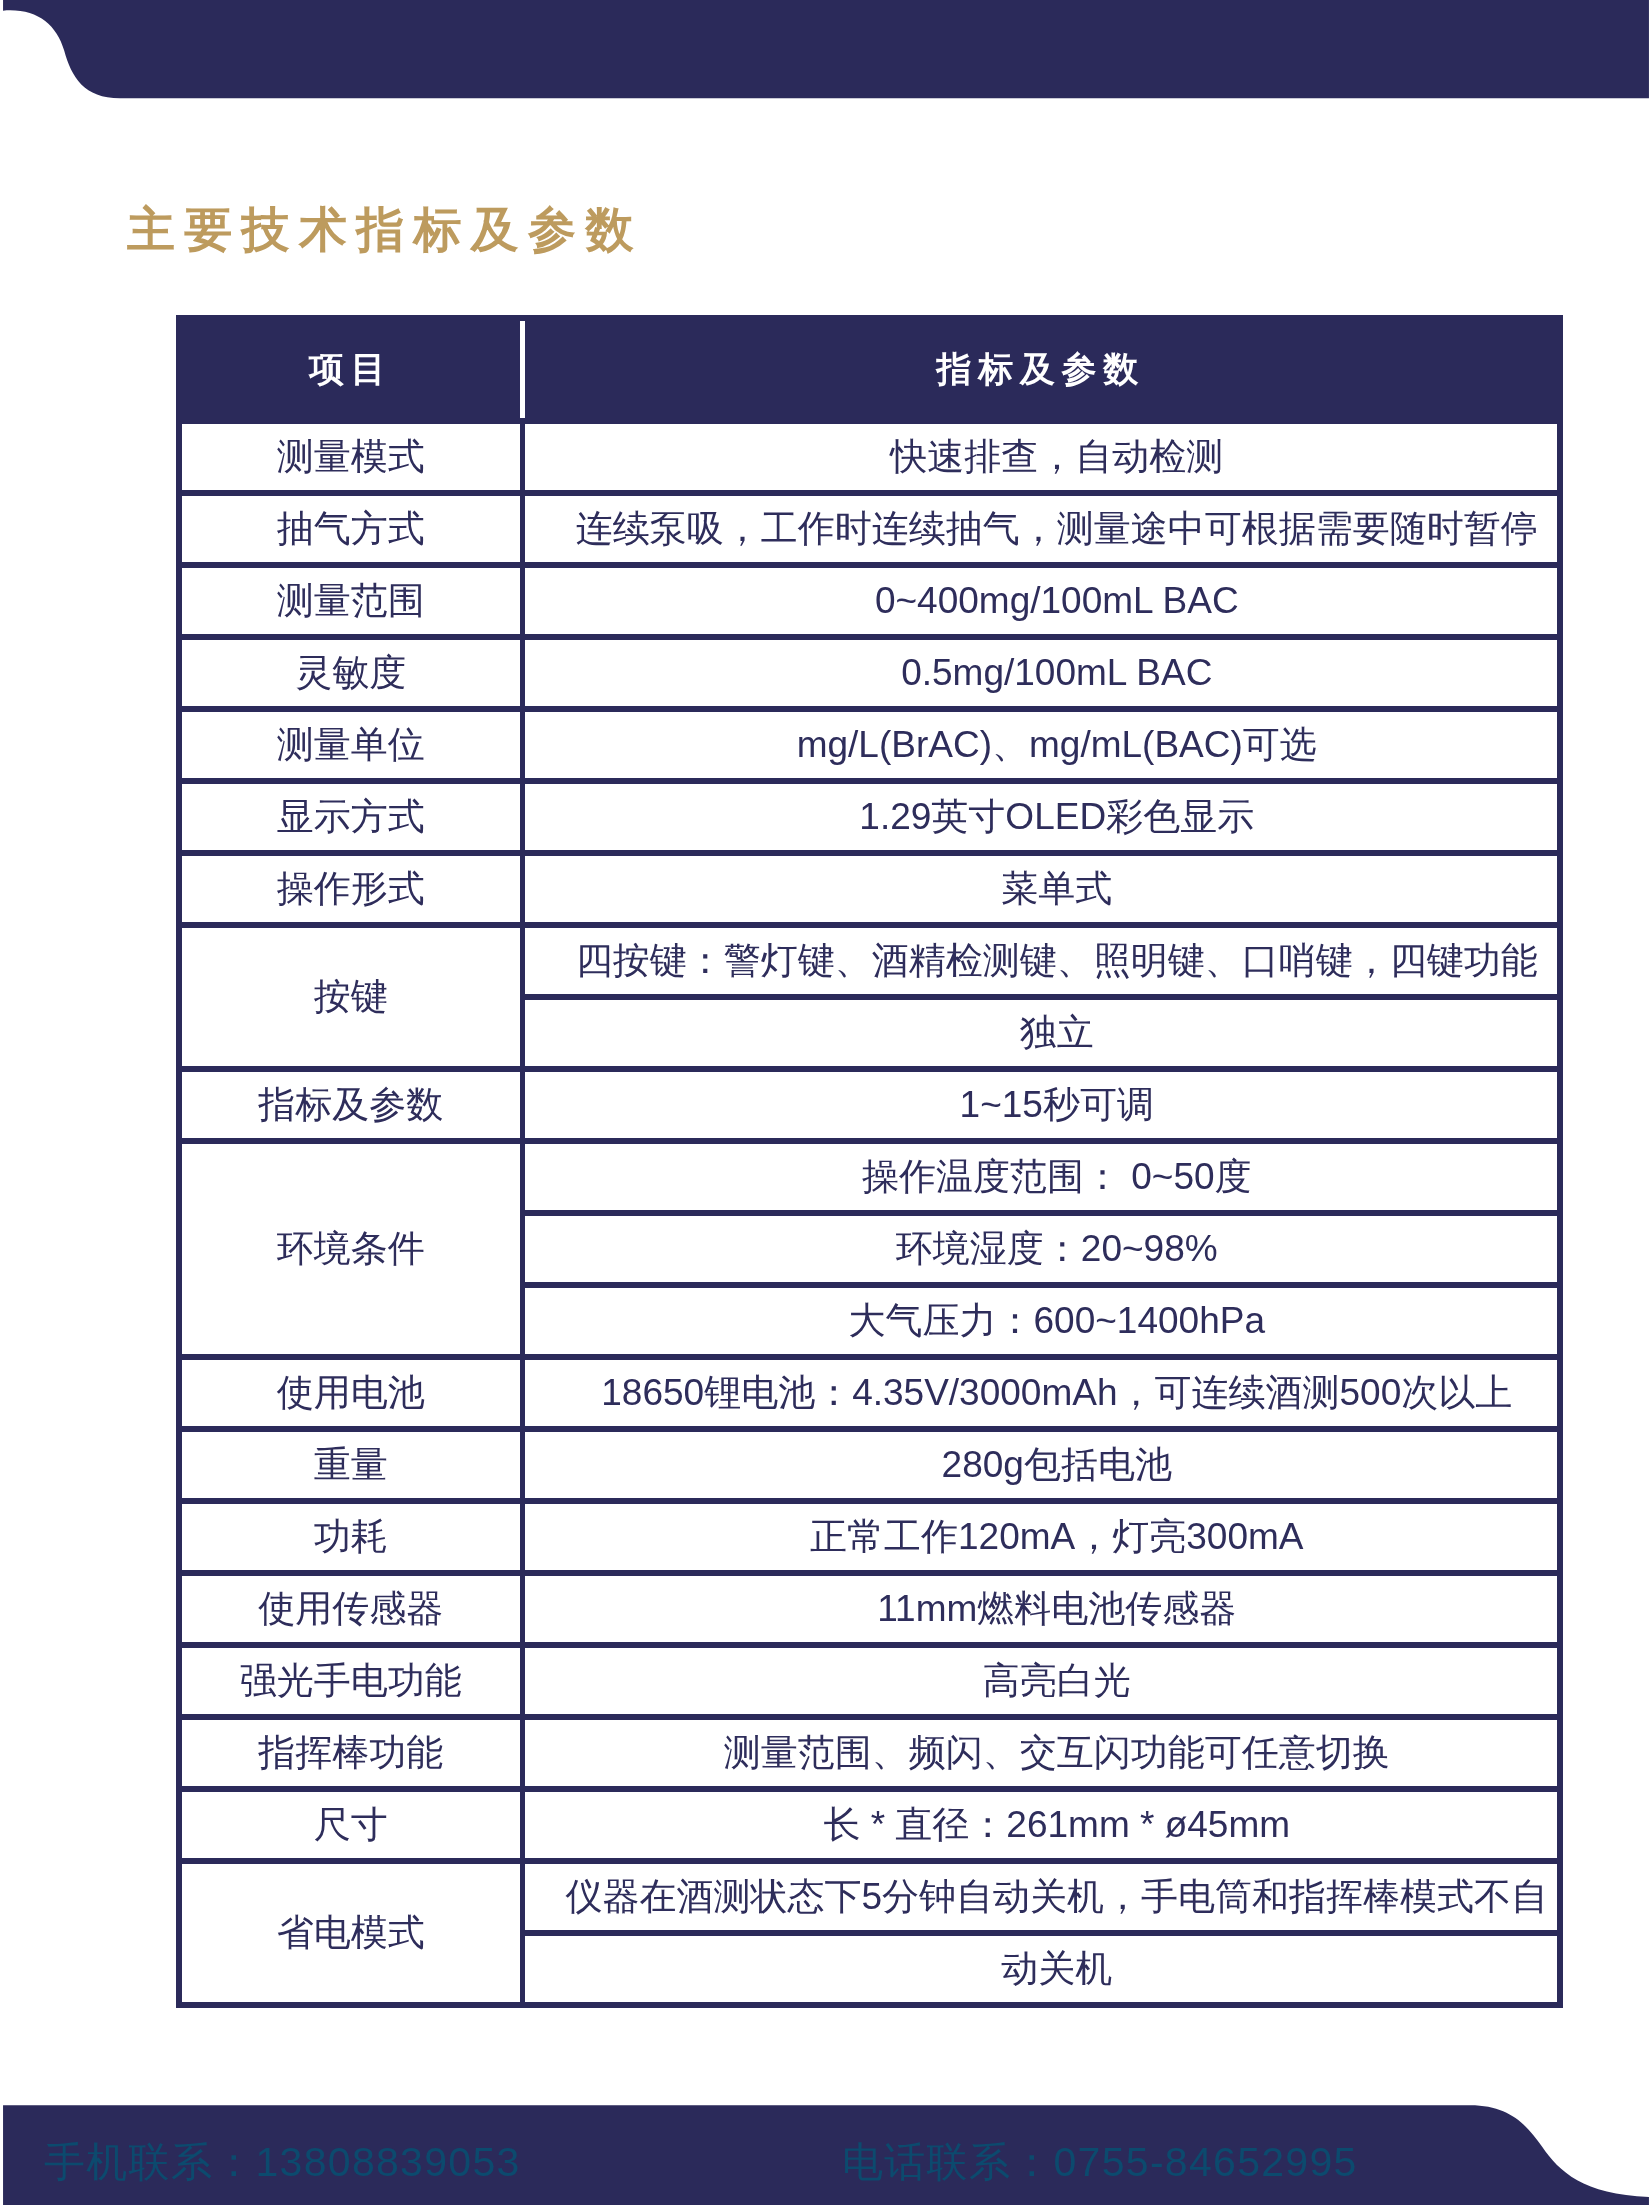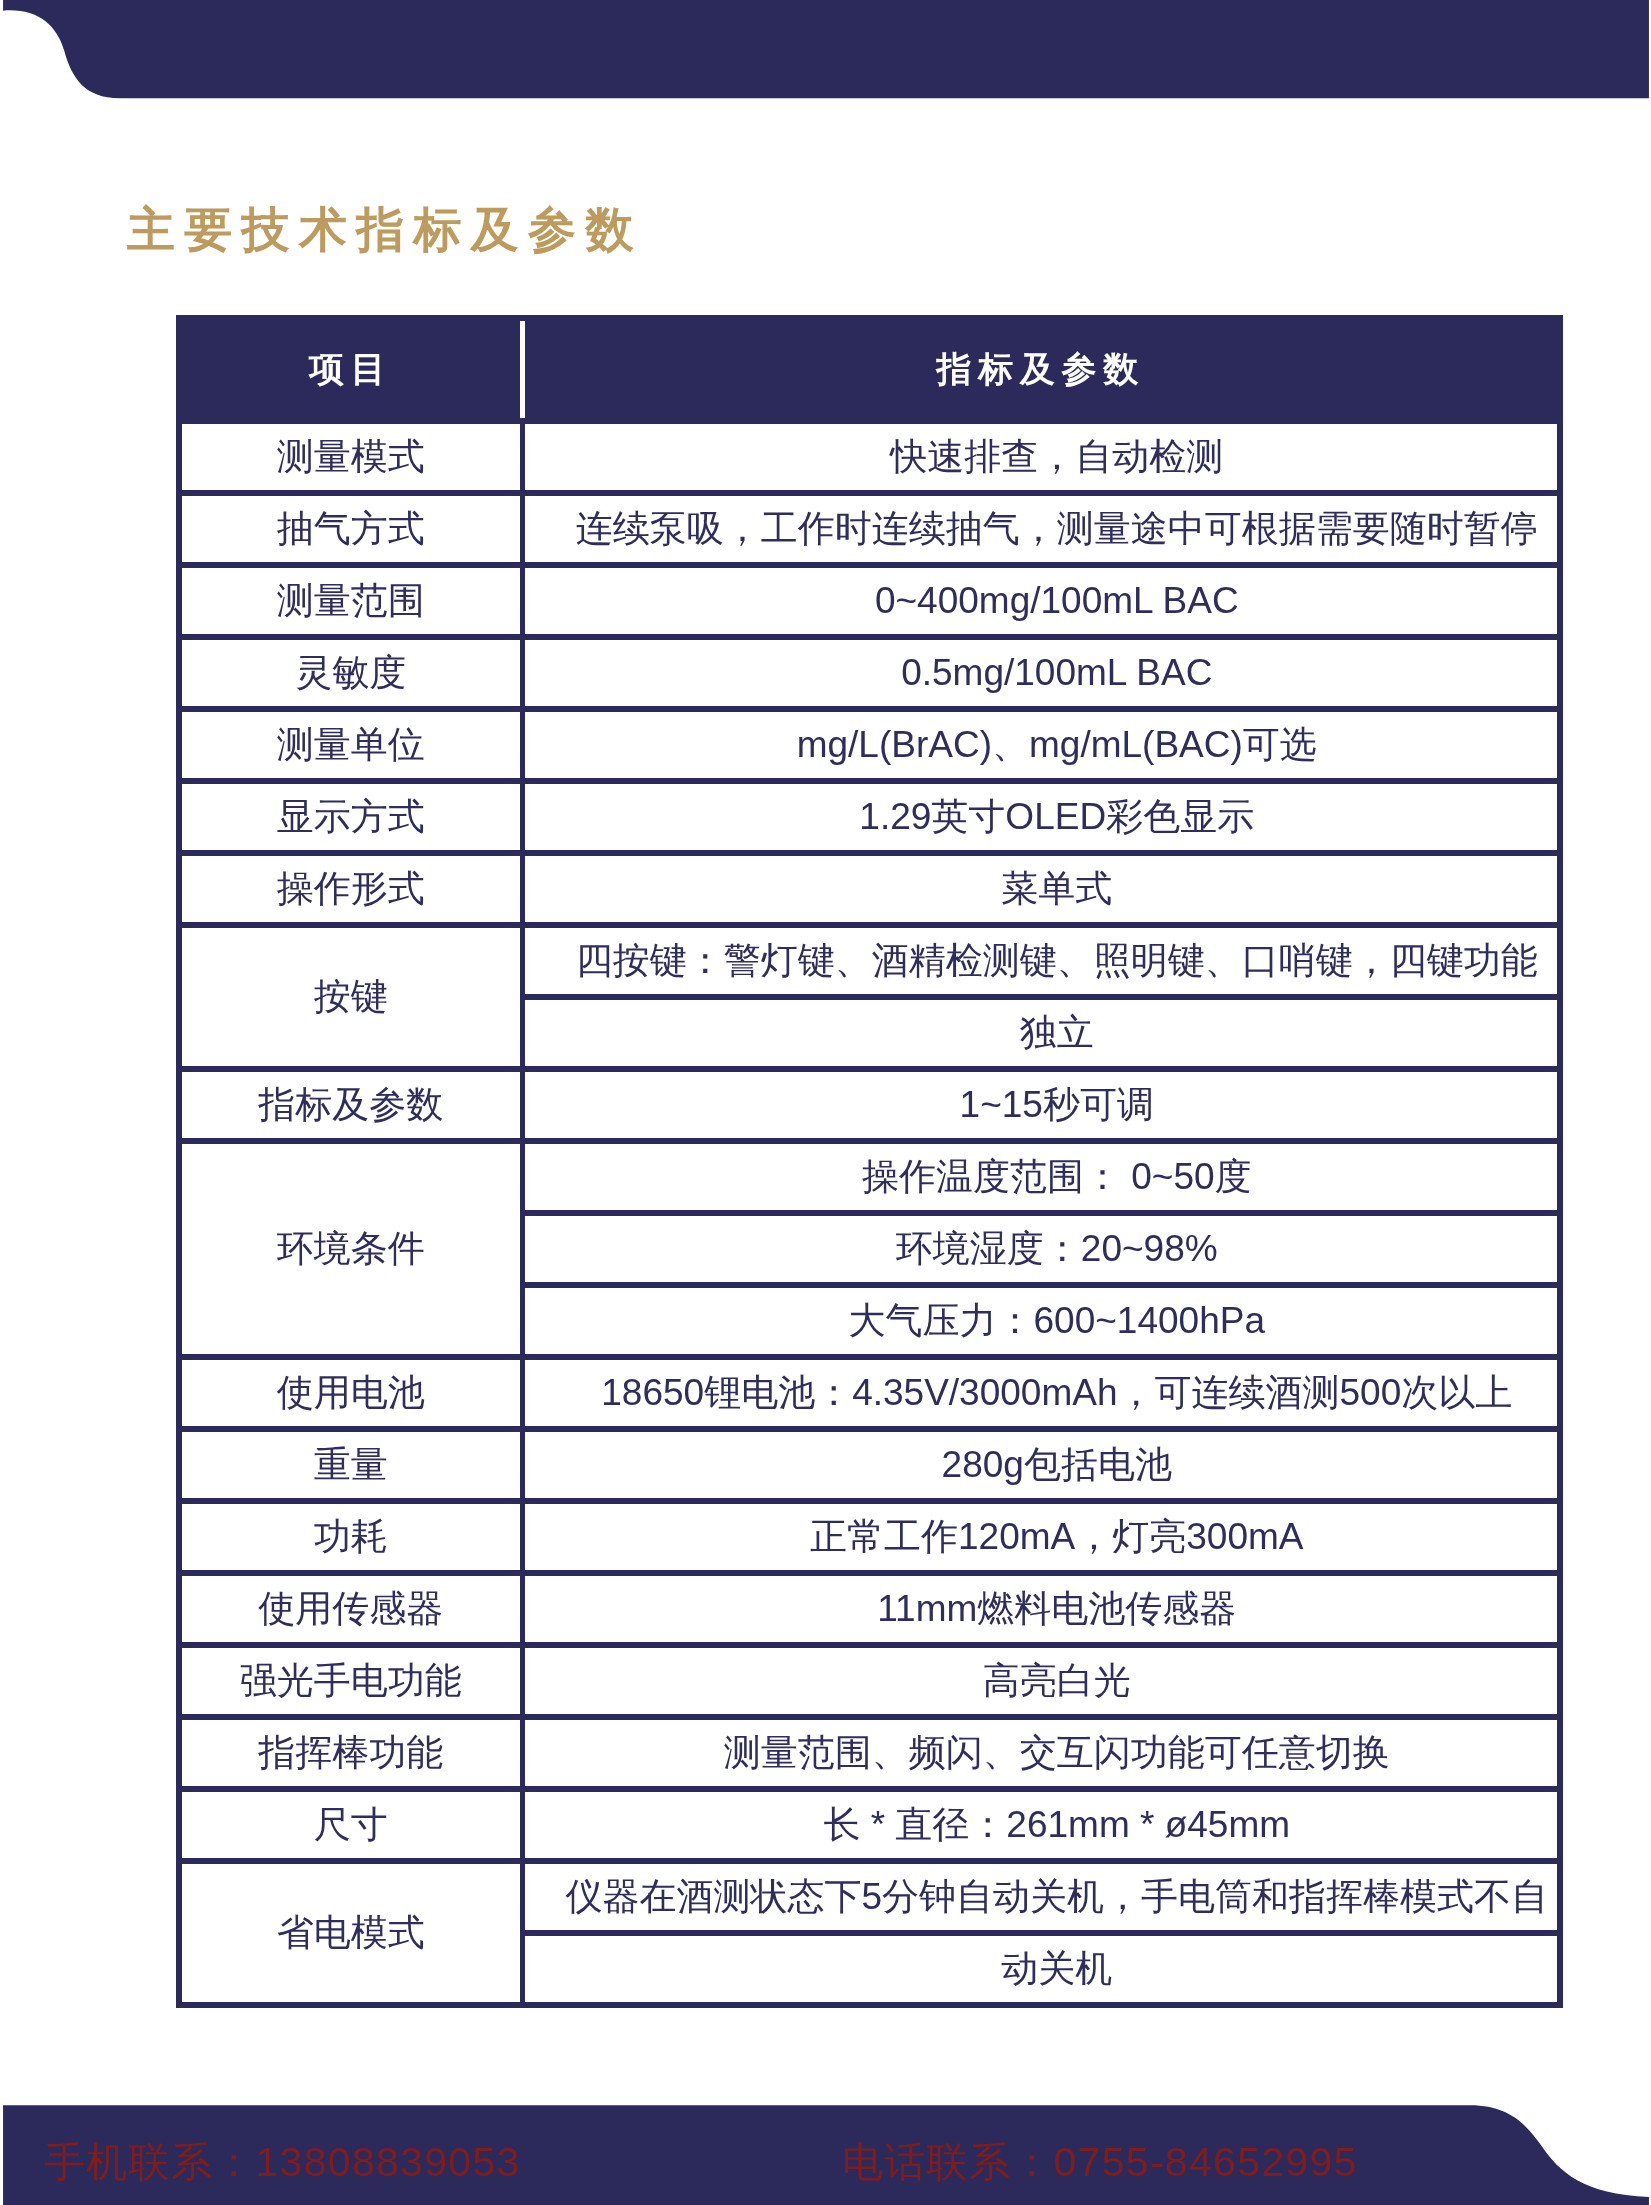--- a/index.html
+++ b/index.html
@@ -67,21 +67,21 @@
 
   .footer-bar {
     position: absolute;
     left: 0; bottom: 0;
     width: 1652px; height: 101px;
   }
   .footer-bar svg { position: absolute; left: 0; top: 0; }
   .footer-text {
     position: absolute;
     top: 31px;
-    color: #7f1d1d;
+    color: #0c4a6e;
     font-size: 41px;
     font-weight: 400;
     letter-spacing: 1.3px;
     white-space: nowrap;
   }
   .footer-text.mobile { left: 44px; }
   .footer-text.phone  { left: 842px; }
 </style>
 </head>
 <body>

